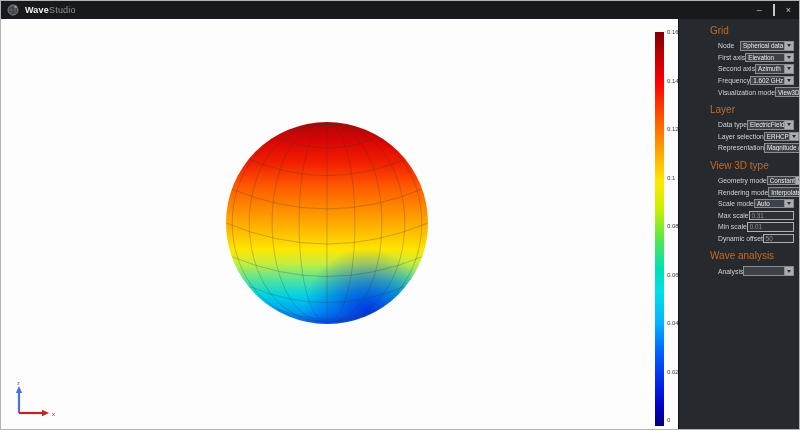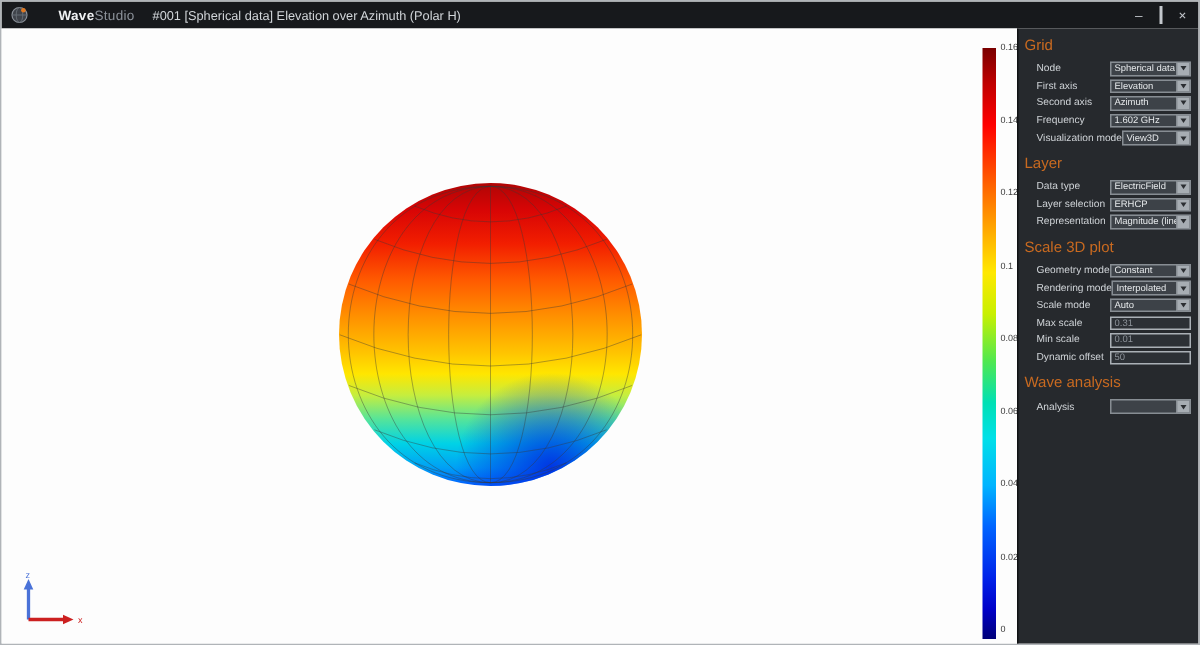--- a/index.html
+++ b/index.html
@@ -1,29 +1,29 @@
 <!DOCTYPE html>
 <html><head>
 <meta charset="utf-8">
 <style>
   html,body{margin:0;padding:0;background:#d8d8d8;font-family:"Liberation Sans",sans-serif;}
   .window{position:relative;width:800px;height:430px;background:#fdfdfd;border:1px solid #b0b4b8;box-sizing:border-box;overflow:hidden;}
   
   .titlebar{position:absolute;left:0;top:0;width:100%;height:18px;background:#17191c;display:flex;align-items:center;box-sizing:border-box;padding:0 8px 0 6px;}
   .logo{width:12px;height:12px;margin-right:6px;flex:0 0 auto;}
   .appname{font-size:9px;letter-spacing:.2px;}
-  .appname .bold{color:#f0f2f4;font-weight:bold;margin-left:14px;}
+  .appname .bold{color:#f0f2f4;font-weight:bold;}
   .appname .light{color:#8d939b;}
   .doctitle{font-size:8.5px;color:#d2d6da;margin-left:12px;white-space:nowrap;}
   .winctl{margin-left:auto;display:flex;align-items:center;gap:11px;}
   .winctl .wbtn{color:#c3c7cc;font-size:9px;line-height:9px;cursor:default;}
   .maxbox{width:7px;height:6px;border:1px solid #c3c7cc;box-sizing:border-box;}
   
   .canvas{position:absolute;left:0;top:18px;width:678px;height:411px;background:#fdfdfd;}
-  .panel{position:absolute;right:0;top:18px;width:121px;height:411px;background:#26292d;border-left:1px solid #101214;box-sizing:border-box;}
+  .panel{position:absolute;right:0;top:18px;width:121px;height:411px;background:#26292d;border-left:1px solid #101214;box-sizing:border-box;padding-left:27px;}
   
   .sec-title{font-size:10px;color:#c96a20;margin:6px 0 4px 4px;}
   .row{display:flex;align-items:center;height:11.6px;margin:0 5px 0 12px;}
   .row .lbl{font-size:6.8px;color:#cfd3d7;white-space:nowrap;}
   .ctl{margin-left:auto;width:54px;height:9.5px;box-sizing:border-box;display:flex;align-items:center;}
   .select{background:#3d4248;border:1px solid #878d93;}
   .select .val{flex:1;font-size:6.3px;color:#e6e9eb;padding-left:2px;white-space:nowrap;overflow:hidden;}
   .select .btn{width:8px;align-self:stretch;background:#a7adb3;border-left:1px solid #878d93;display:flex;align-items:center;justify-content:center;}
   .select .arrow{width:0;height:0;border-left:2.5px solid transparent;border-right:2.5px solid transparent;border-top:3px solid #2b2e32;}
   .input{background:#2c3035;border:1px solid #aab0b6;}
@@ -46,21 +46,20 @@
 <div class="window">
 
   <div class="titlebar">
     <svg class="logo" viewBox="0 0 12 12">
       <circle cx="6" cy="6" r="5" fill="#3f434a" stroke="#8a9098" stroke-width="0.8"></circle>
       <ellipse cx="6" cy="6" rx="2.2" ry="5" fill="none" stroke="#6a7078" stroke-width="0.6"></ellipse>
       <line x1="1" y1="6" x2="11" y2="6" stroke="#6a7078" stroke-width="0.6"></line>
       <circle cx="8.6" cy="2.8" r="1.5" fill="#e07820"></circle>
     </svg>
     <span class="appname"><span class="bold">Wave</span><span class="light">Studio</span></span>
-    <span class="doctitle">#001 [Spherical data] Elevation over Azimuth (Polar H)</span>
     <div class="winctl">
       <span class="wbtn">–</span>
       <span class="wbtn"><span class="maxbox"></span></span>
       <span class="wbtn">×</span>
     </div>
   </div>
 
   <div class="canvas">
     <svg class="plot-svg" width="678" height="411" viewBox="0 0 678 411">
       <defs>
@@ -206,21 +205,21 @@
     <div class="row">
       <span class="lbl">Representation</span>
       <span class="ctl select">
           <span class="val">Magnitude (linear)</span>
           <span class="btn">
             <span class="arrow"></span>
           </span>
         </span>
     </div>
 
-    <div class="sec-title">Scale 3D plot</div>
+    <div class="sec-title">View 3D type</div>
     <div class="row">
       <span class="lbl">Geometry mode</span>
       <span class="ctl select">
           <span class="val">Constant</span>
           <span class="btn">
             <span class="arrow"></span>
           </span>
         </span>
     </div>
     <div class="row">

